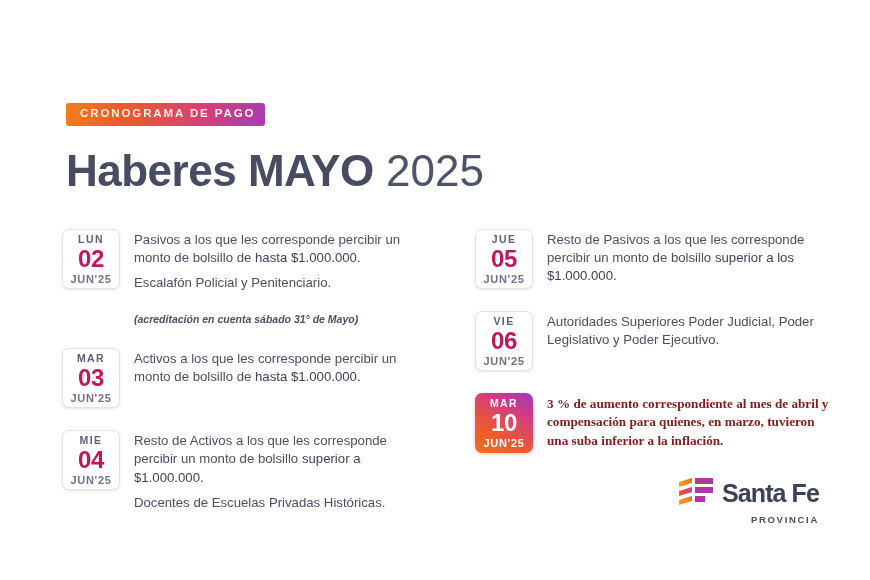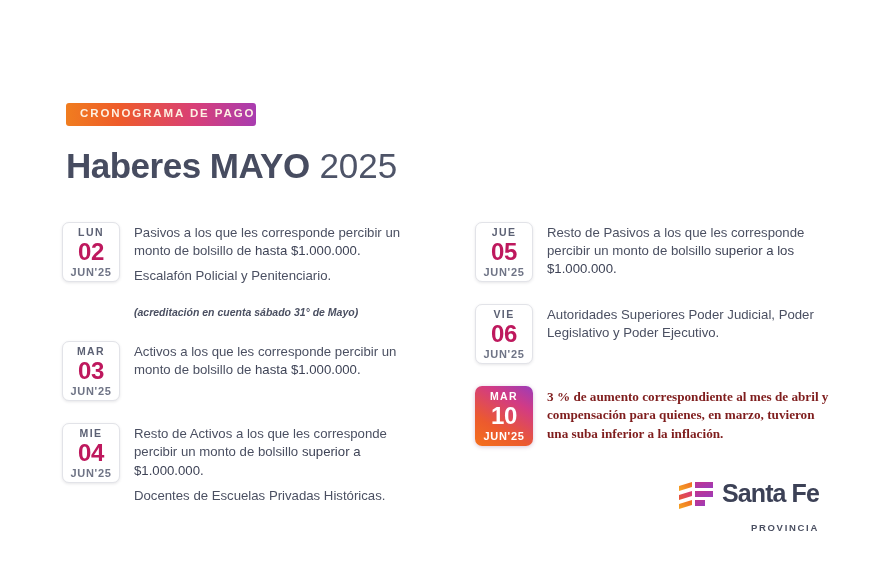--- a/index.html
+++ b/index.html
@@ -22,44 +22,44 @@
   }
 
   
   .header {
     position: absolute;
     left: 66px;
     top: 103px;
   }
   .pill {
     display: inline-block;
-    padding: 5px 1px 6px 14px;
+    padding: 5px 10px 6px 14px;
     border-radius: 3px;
     background: linear-gradient(90deg, #f07d1f 0%, #ee5b2a 28%, #d83f78 68%, #a83cb0 100%);
     color: #fdf0e2;
     font-size: 11.5px;
     font-weight: bold;
     letter-spacing: 1.9px;
     line-height: 1;
   }
   .title {
     margin-top: 22px;
-    font-size: 35px;
+    font-size: 44px;
     line-height: 1.05;
     color: #474c60;
     white-space: nowrap;
   }
   .title .bold { font-weight: bold; letter-spacing: -0.5px; }
   .title .light { font-weight: normal; letter-spacing: 0px; color: #4e5468; }
 
   
   .columns {
     position: absolute;
     left: 62px;
-    top: 222px;
+    top: 229px;
     width: 770px;
     display: flex;
     gap: 56px;
   }
   .col { width: 357px; }
 
   .entry {
     display: flex;
     align-items: flex-start;
     gap: 14px;
@@ -160,21 +160,21 @@
     color: #3c4156;
     line-height: 1;
     margin-top: 20px;
   }
   .logo-sub {
     font-size: 9.5px;
     font-weight: bold;
     letter-spacing: 1.7px;
     color: #4b5062;
     text-align: right;
-    margin-top: 16px;
+    margin-top: 8px;
   }
 </style>
 </head>
 <body>
 
 <div class="page">
 
   <div class="header">
     <div class="pill">CRONOGRAMA DE PAGO</div>
     <div class="title">

